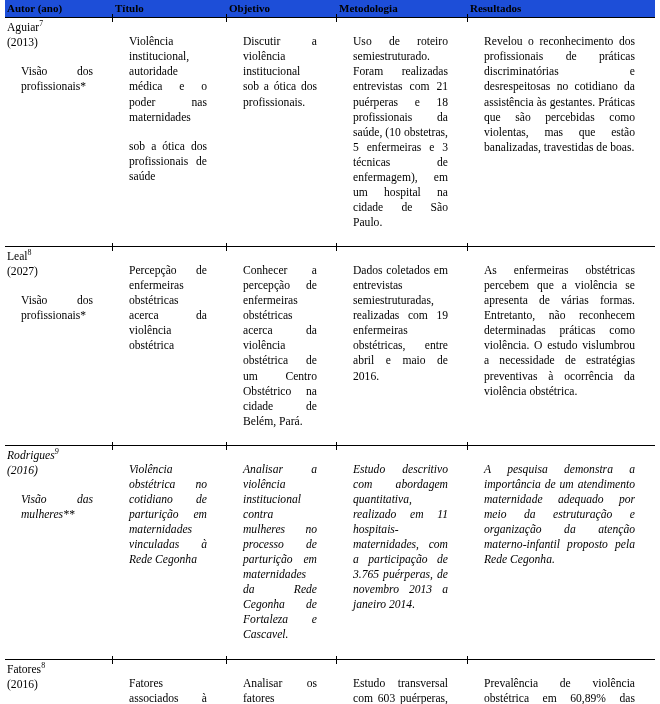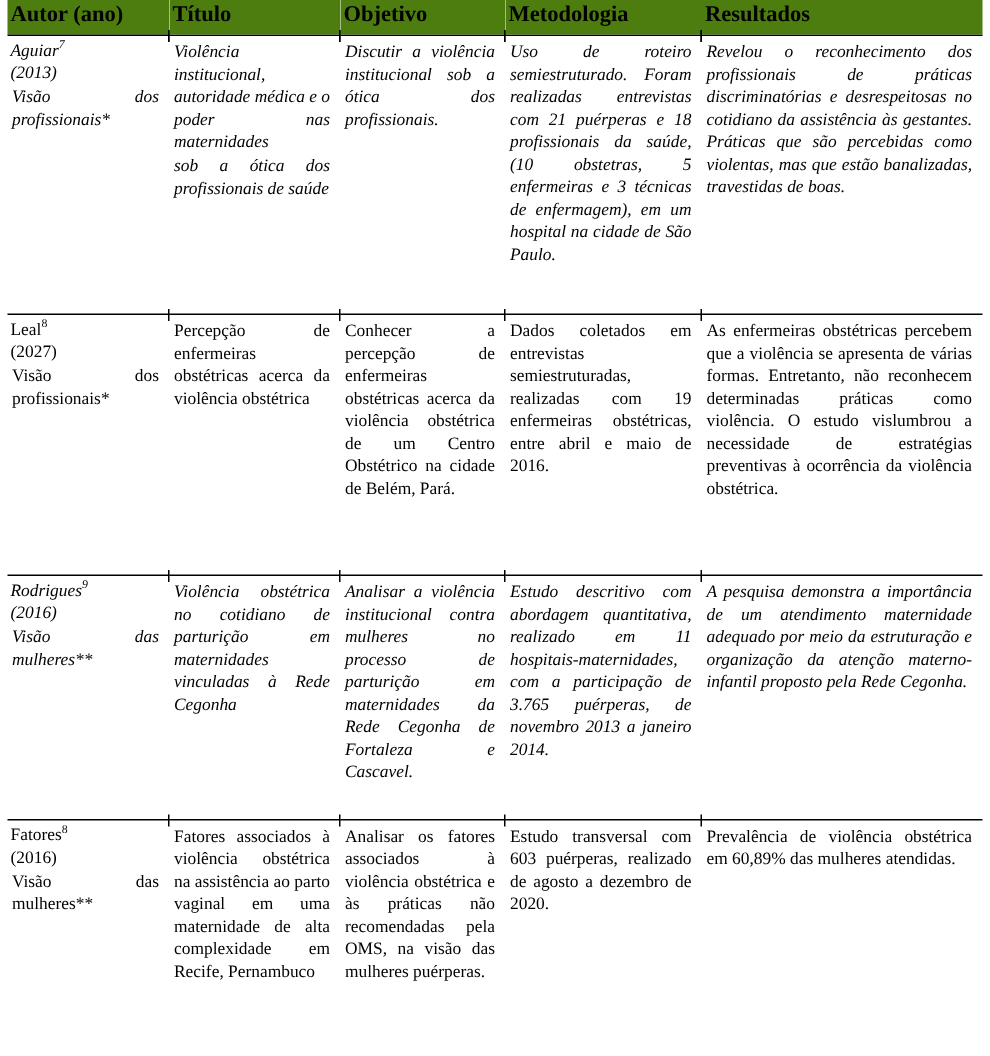--- a/index.html
+++ b/index.html
@@ -33,36 +33,36 @@
   table.review-table col.c-titulo   { width: 114px; }
   table.review-table col.c-objetivo { width: 110px; }
   table.review-table col.c-metodo   { width: 131px; }
   table.review-table col.c-result   { width: 187px; }
 
   thead th {
     font-weight: bold;
     text-align: left;
     vertical-align: bottom;
     padding: 1px 6px 2px 2px;
-    font-size: 15px;
+    font-size: 11px;
     border-bottom: 1.4px solid #000;
-    background: #4d7c0f;
+    background: #1d4ed8;
     white-space: nowrap;
   }
 
   tbody td {
     vertical-align: top;
     text-align: justify;
     text-justify: inter-word;
     padding: 2px 6px 2px 2px;
     border-top: 1.2px solid #000;
     hyphens: none;
     word-spacing: 0;
   }
-  tbody tr:first-child td { border-top: none; font-style: italic; }
+  tbody tr:first-child td { border-top: none; }
 
   
   td.tick, th.tick {
     position: relative;
   }
   td.tick::before {
     content: "";
     position: absolute;
     left: -1px;
     top: -4px;
@@ -79,21 +79,21 @@
     height: 8px;
     border-left: 1px solid #000;
   }
 
   .cell-line {
     display: block;
     text-align: left;
   }
   .cell-para {
     display: block;
-    margin: 1px;
+    margin: 14px;
     text-align: justify;
     text-justify: inter-word;
   }
   sup {
     font-size: 0.68em;
     vertical-align: super;
     line-height: 0;
   }
   .row-aguiar  td { height: 181px; }
   .row-leal    td { height: 169px; }

